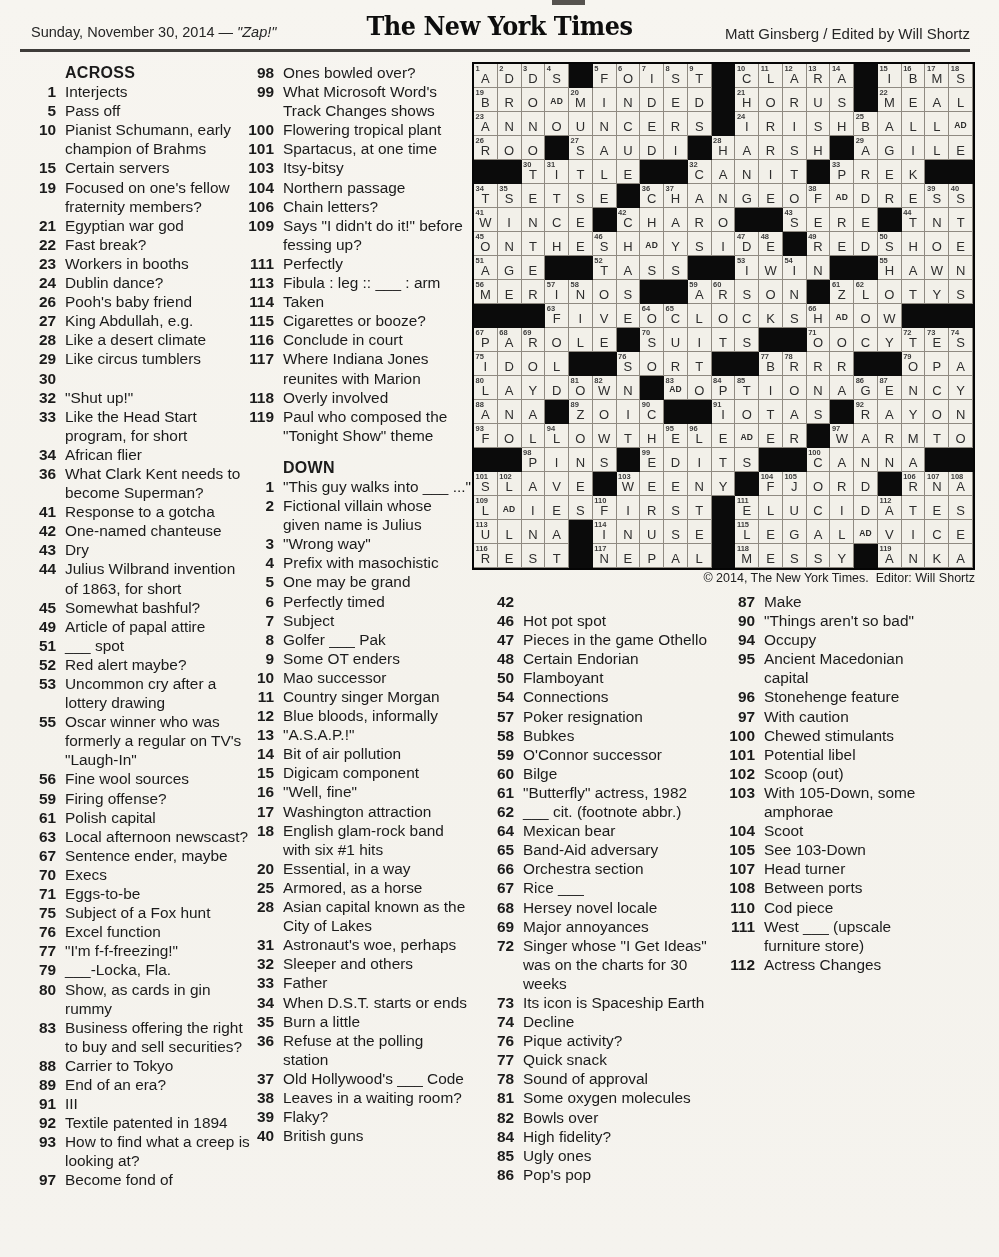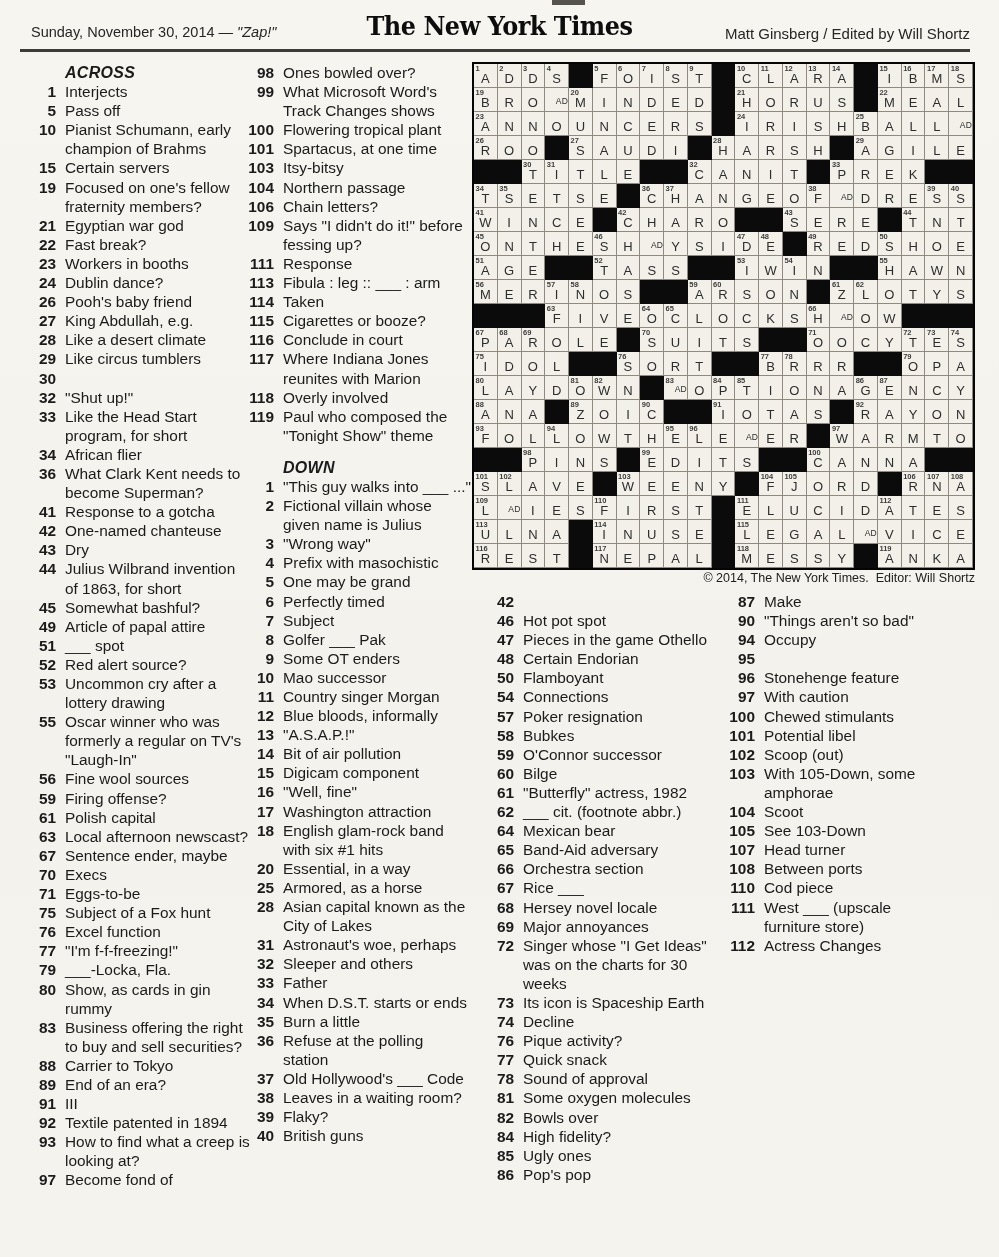--- a/index.html
+++ b/index.html
@@ -14,35 +14,35 @@
             font-family:"DejaVu Serif",serif;font-size:24px;font-weight:bold;
             letter-spacing:-0.5px;color:#0d0d0d;transform:scaleY(1.12);}
   .byline{position:absolute;right:29px;top:25px;font-size:15px;color:#262626;}
   .rule{position:absolute;left:20px;width:950px;top:49px;height:3px;background:#3e3c39;}
   
   .cluecol{position:absolute;font-size:15.4px;line-height:19.1px;}
   #col1{left:28px;top:63px;width:224px;}
   #col2{left:246px;top:63px;width:225px;}
   #col3{left:486px;top:592px;width:234px;}
   #col4{left:727px;top:592px;width:221px;}
-  .sechead{font-weight:bold;font-size:16px;margin-left:37px;letter-spacing:0.3px;font-style:italic;}
+  .sechead{font-weight:bold;font-size:16px;margin-left:37px;letter-spacing:0.3px;}
   .sechead.gap{margin-top:13px;}
   .clue{display:flex;align-items:flex-start;}
   .clue .n{flex:0 0 37px;text-align:right;padding-right:9px;font-weight:bold;box-sizing:border-box;}
   .clue .t{flex:1;}
   
   .grid{position:absolute;left:472px;top:62px;width:503px;height:508px;
         display:grid;grid-template-columns:repeat(21,1fr);grid-template-rows:repeat(21,1fr);
         border:2px solid #050505;background:#f2f0e9;box-sizing:border-box;}
   .cell{position:relative;border-right:1px solid #8f8a81;border-bottom:1px solid #8f8a81;box-sizing:border-box;}
   .cell.blk{background:#0b0b0b;border-color:#0b0b0b;}
   .cell .num{position:absolute;top:0px;left:1.5px;font-size:7.5px;line-height:9px;font-weight:600;color:#3c3c3c;}
   .cell .ltr{position:absolute;left:0;right:0;bottom:1px;text-align:center;font-size:13px;line-height:14px;color:#2d2d2d;}
-  .cell .reb{position:absolute;left:0;right:0;top:50%;transform:translateY(-45%);text-align:right;
-             font-size:8.5px;font-weight:400;letter-spacing:0.2px;color:#2d2d2d;}
+  .cell .reb{position:absolute;left:0;right:0;top:50%;transform:translateY(-45%);text-align:center;
+             font-size:8.5px;font-weight:700;letter-spacing:0.2px;color:#2d2d2d;}
   .copyright{position:absolute;right:24px;top:571px;font-size:12.5px;color:#202020;white-space:pre;text-align:right;}
 </style>
 </head>
 <body>
 
 <div class="page">
 
   <div class="smudge"></div>
 
   <div class="dateline"><span>Sunday, November 30, 2014 — </span><span class="ttl">"Zap!"</span></div>
@@ -150,21 +150,21 @@
         <div class="clue">
           <span class="n">49</span>
           <span class="t">Article of papal attire</span>
         </div>
         <div class="clue">
           <span class="n">51</span>
           <span class="t">___ spot</span>
         </div>
         <div class="clue">
           <span class="n">52</span>
-          <span class="t">Red alert source?</span>
+          <span class="t">Red alert maybe?</span>
         </div>
         <div class="clue">
           <span class="n">53</span>
           <span class="t">Uncommon cry after a lottery drawing</span>
         </div>
         <div class="clue">
           <span class="n">55</span>
           <span class="t">Oscar winner who was formerly a regular on TV's "Laugh-In"</span>
         </div>
         <div class="clue">
@@ -275,21 +275,21 @@
         <div class="clue">
           <span class="n">106</span>
           <span class="t">Chain letters?</span>
         </div>
         <div class="clue">
           <span class="n">109</span>
           <span class="t">Says "I didn't do it!" before fessing up?</span>
         </div>
         <div class="clue">
           <span class="n">111</span>
-          <span class="t">Response</span>
+          <span class="t">Perfectly</span>
         </div>
         <div class="clue">
           <span class="n">113</span>
           <span class="t">Fibula : leg :: ___ : arm</span>
         </div>
         <div class="clue">
           <span class="n">114</span>
           <span class="t">Taken</span>
         </div>
         <div class="clue">
@@ -1882,20 +1882,21 @@
         <div class="clue">
           <span class="n">90</span>
           <span class="t">"Things aren't so bad"</span>
         </div>
         <div class="clue">
           <span class="n">94</span>
           <span class="t">Occupy</span>
         </div>
         <div class="clue">
           <span class="n">95</span>
+          <span class="t">Ancient Macedonian capital</span>
         </div>
         <div class="clue">
           <span class="n">96</span>
           <span class="t">Stonehenge feature</span>
         </div>
         <div class="clue">
           <span class="n">97</span>
           <span class="t">With caution</span>
         </div>
         <div class="clue">

